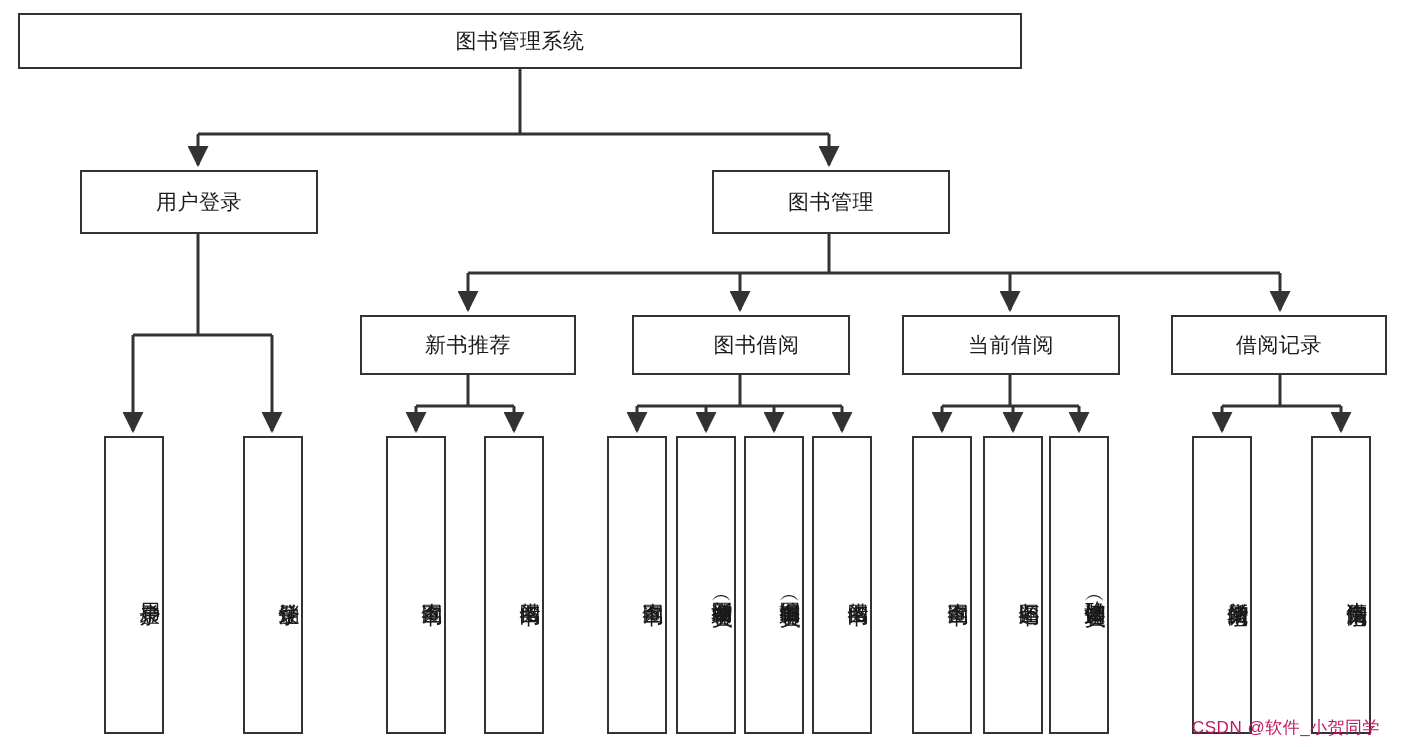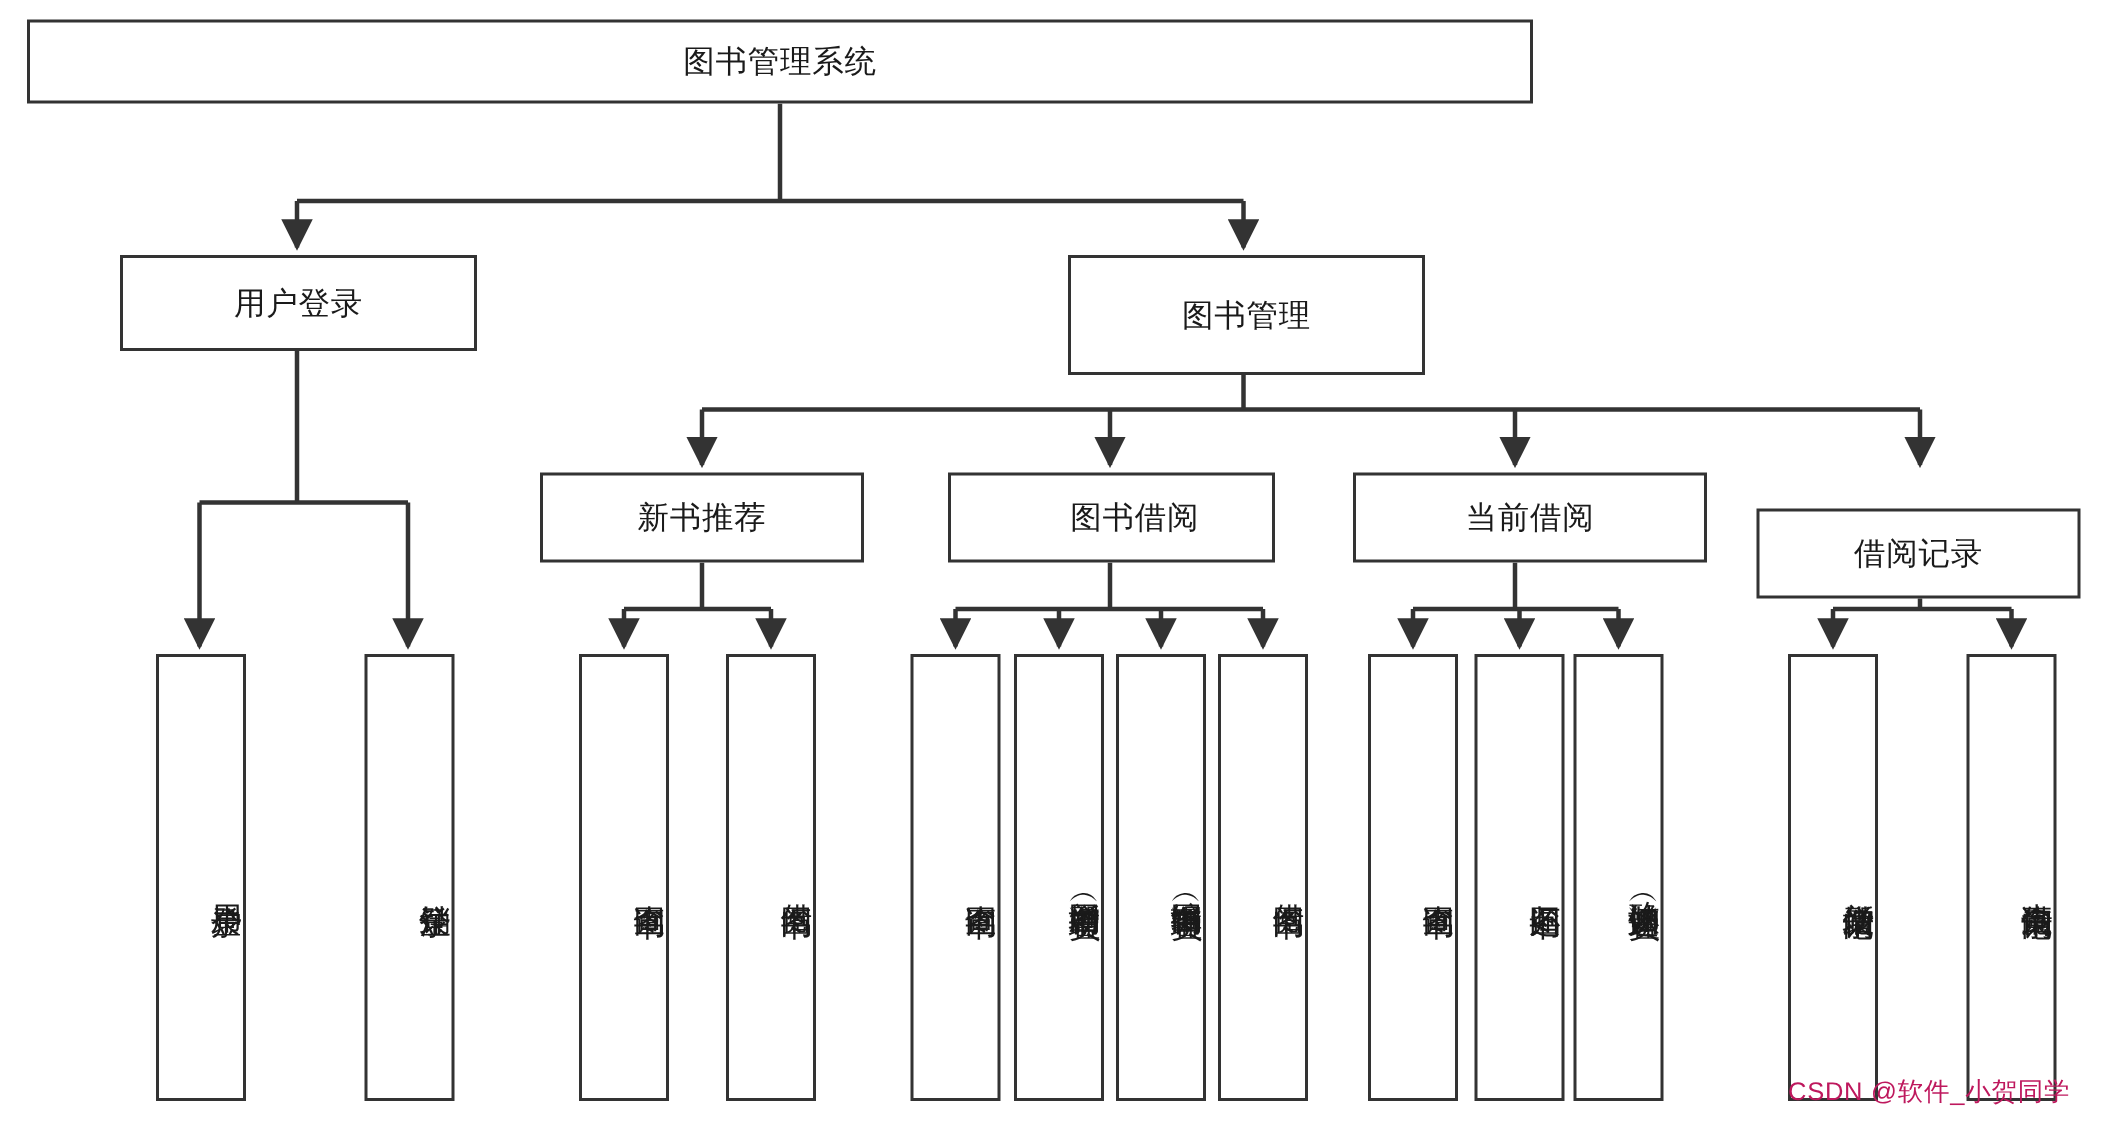--- a/index.html
+++ b/index.html
@@ -111,26 +111,26 @@
       <path d="M 1280 375 L 1280 406"></path>
       <path d="M 1222 406 L 1341 406"></path>
       <path d="M 1222 406 L 1222 431" marker-end="url(#arrow)"></path>
       <path d="M 1341 406 L 1341 431" marker-end="url(#arrow)"></path>
     </g>
   </svg>
 
   <div class="node node-h" style="left:18px;top:13px;width:1004px;height:56px;">图书管理系统</div>
 
   <div class="node node-h" style="left:80px;top:170px;width:238px;height:64px;">用户登录</div>
-  <div class="node node-h" style="left:712px;top:170px;width:238px;height:80px;">图书管理</div>
+  <div class="node node-h" style="left:712px;top:170px;width:238px;height:64px;">图书管理</div>
 
   <div class="node node-h" style="left:360px;top:315px;width:216px;height:60px;">新书推荐</div>
   <div class="node node-h" style="left:632px;top:315px;width:218px;height:60px;padding-left:31px;">图书借阅</div>
-  <div class="node node-h" style="left:902px;top:315px;width:236px;height:60px;">当前借阅</div>
-  <div class="node node-h" style="left:1171px;top:315px;width:216px;height:60px;margin-top:24px;">借阅记录</div>
+  <div class="node node-h" style="left:902px;top:315px;width:218px;height:60px;">当前借阅</div>
+  <div class="node node-h" style="left:1171px;top:315px;width:216px;height:60px;">借阅记录</div>
 
   <div class="node node-v" style="left:104px;top:436px;width:60px;height:298px;">用户登录</div>
   <div class="node node-v" style="left:243px;top:436px;width:60px;height:298px;">注销登录</div>
 
   <div class="node node-v" style="left:386px;top:436px;width:60px;height:298px;">查询图书</div>
   <div class="node node-v" style="left:484px;top:436px;width:60px;height:298px;">借阅图书</div>
 
   <div class="node node-v" style="left:607px;top:436px;width:60px;height:298px;">查询图书</div>
   <div class="node node-v" style="left:676px;top:436px;width:60px;height:298px;">新增图书（管理员）</div>
   <div class="node node-v" style="left:744px;top:436px;width:60px;height:298px;">编辑图书（管理员）</div>

